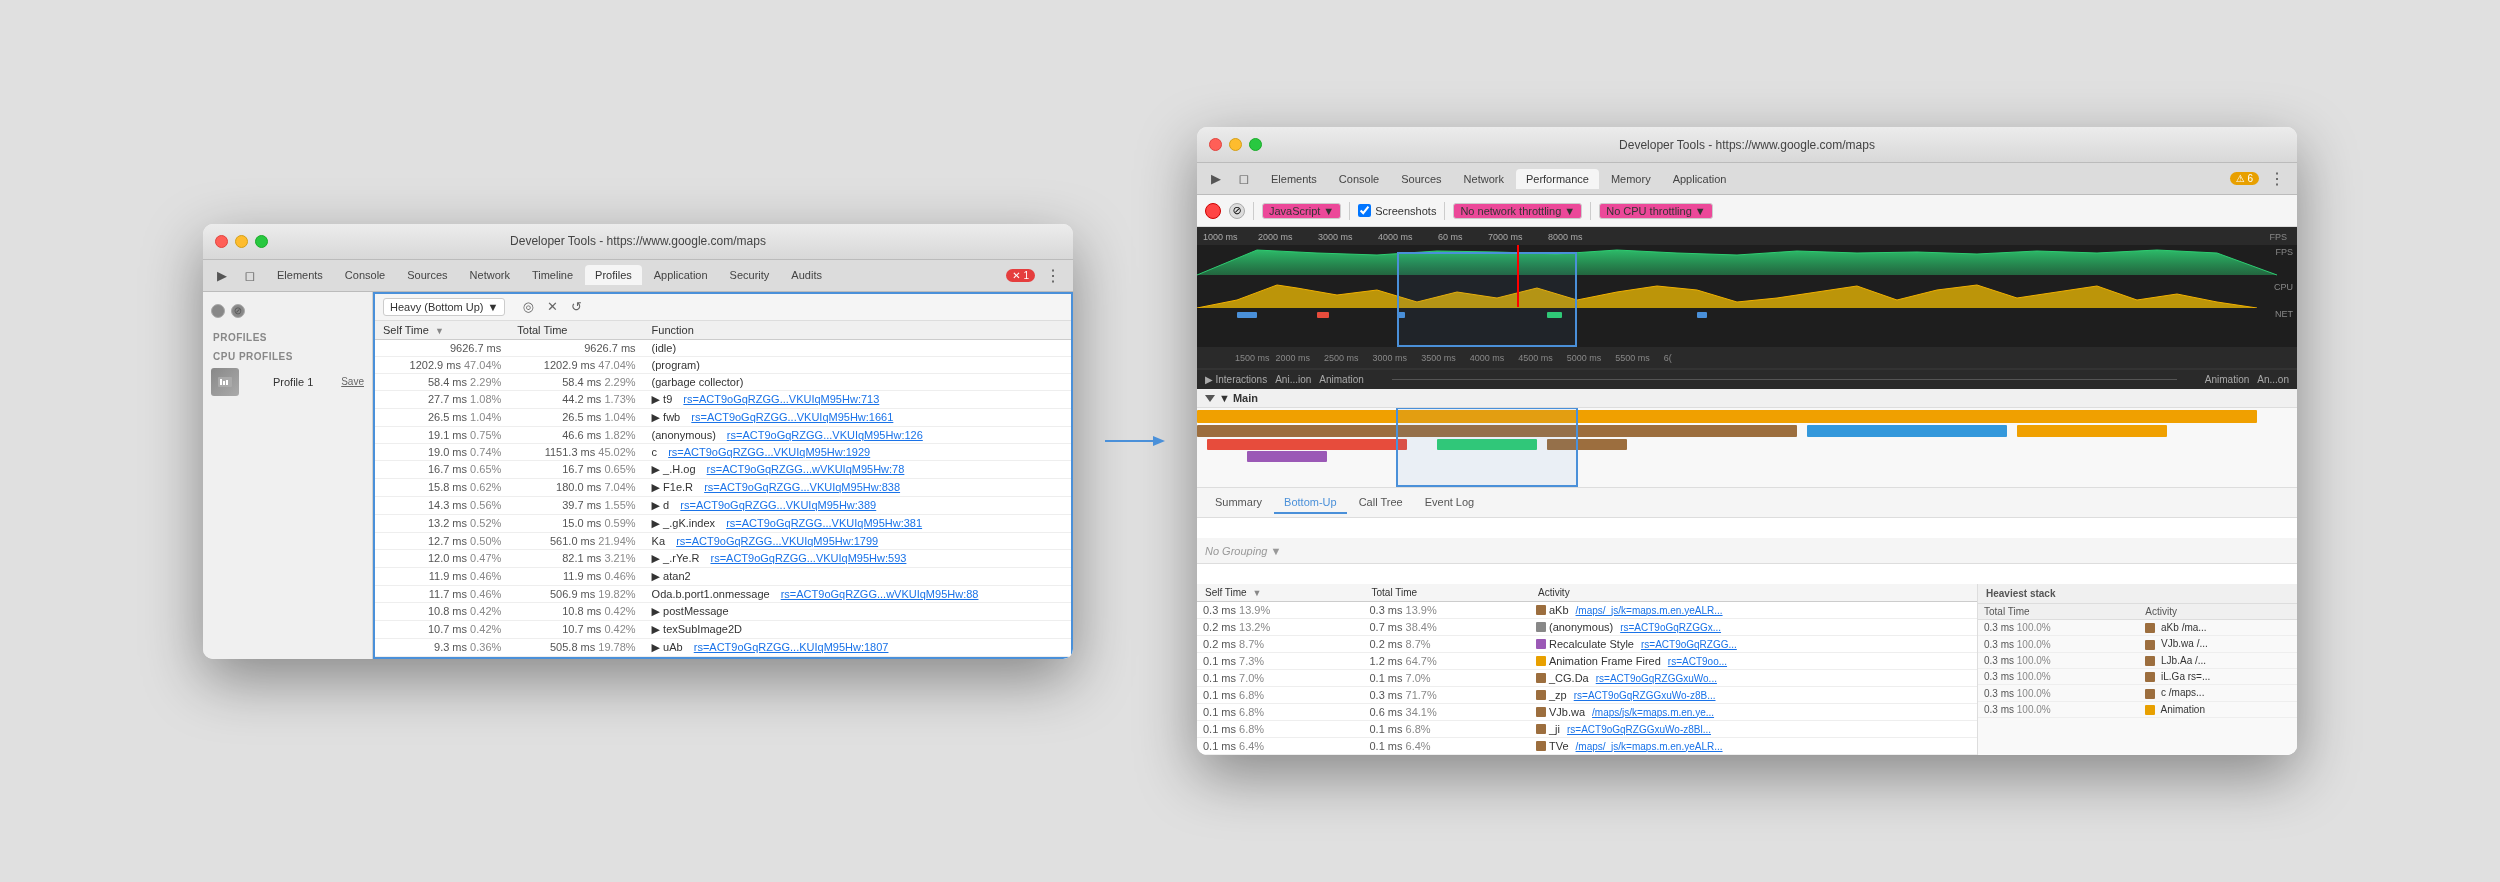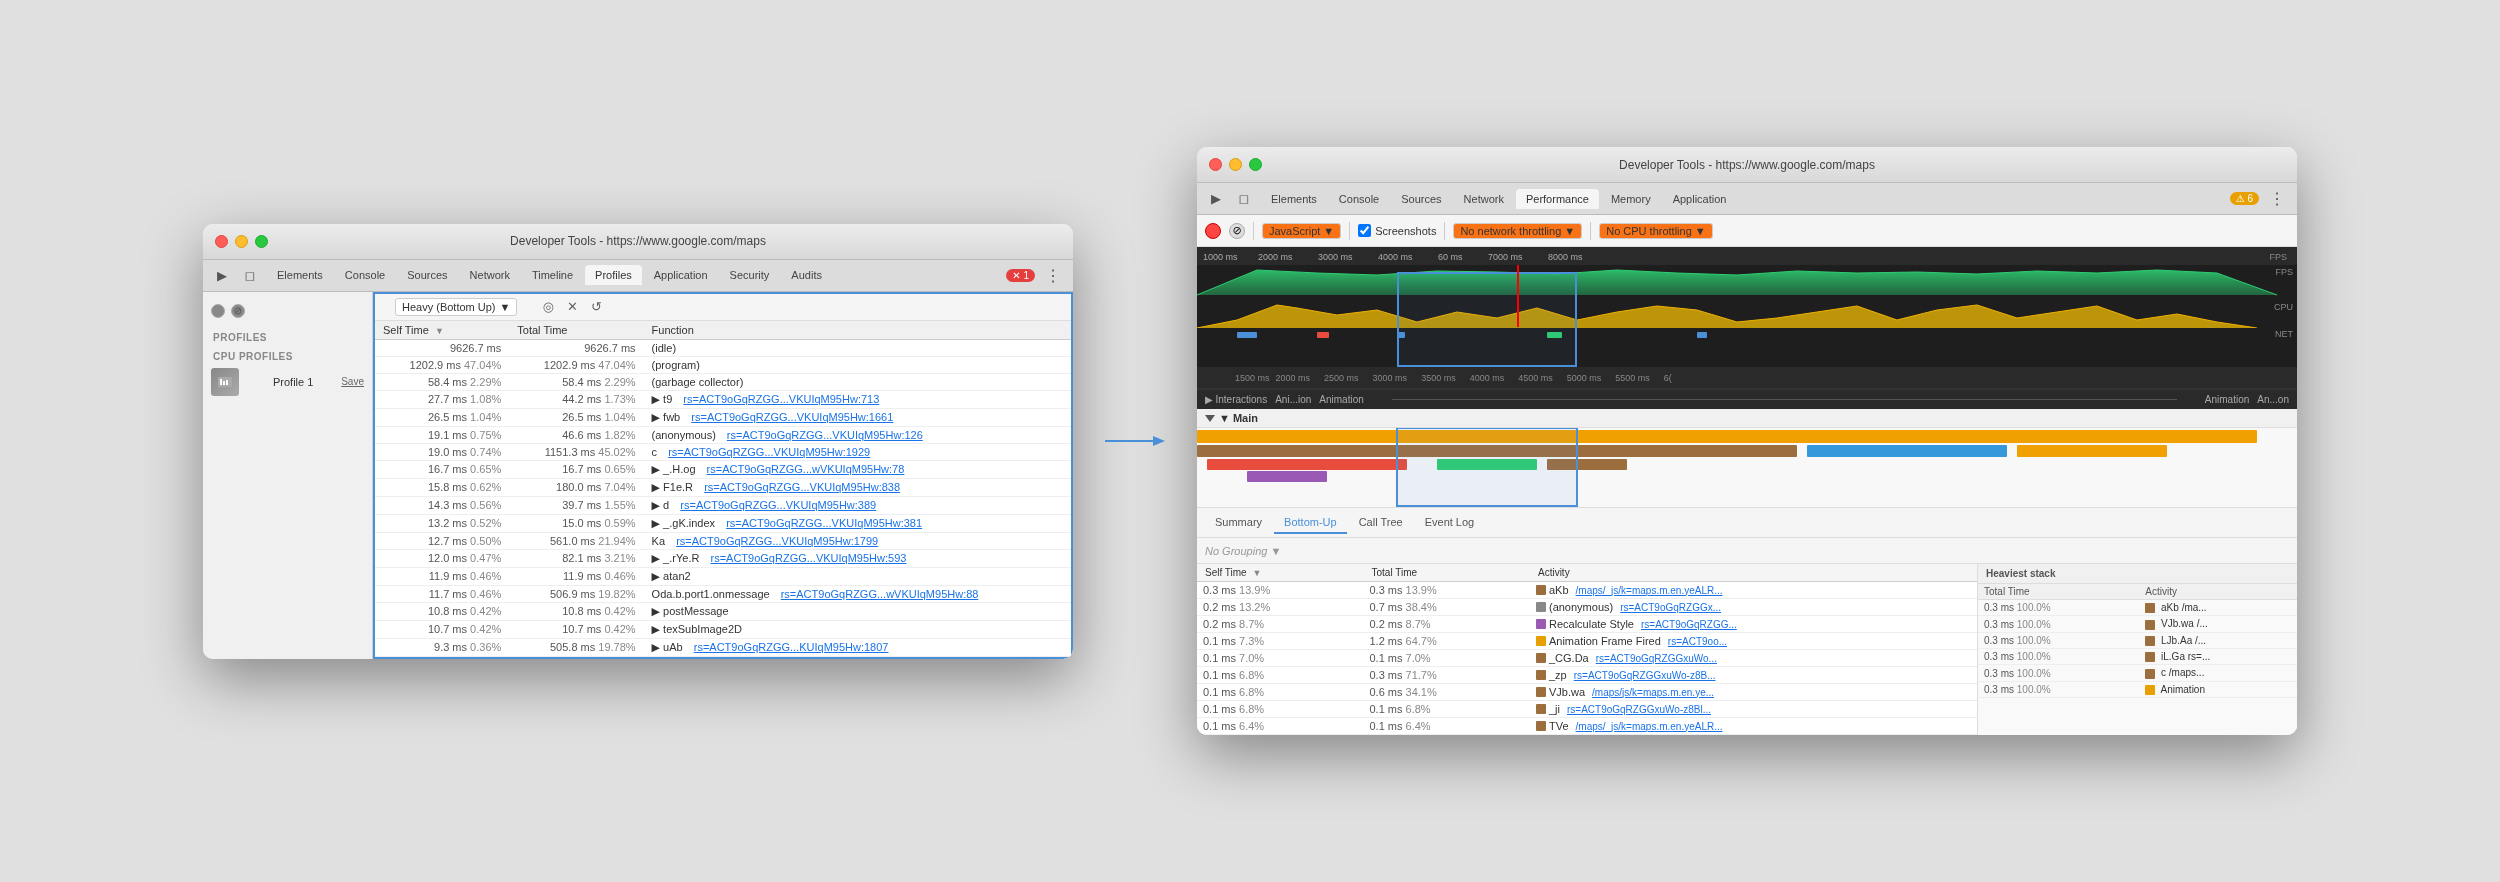--- a/index.html
+++ b/index.html
@@ -209,24 +209,24 @@
       display: flex;
       flex-direction: column;
       background: white;
       border: 2px solid #4a90d9;
       margin: 0;
     }
 
     .profiler-toolbar {
       display: flex;
       align-items: center;
-      padding: 4px 20px;
+      padding: 4px 8px;
       background: #f5f5f5;
       border-bottom: 1px solid #ddd;
-      gap: 14px;
+      gap: 6px;
     }
 
     .profiler-dropdown {
       display: flex;
       align-items: center;
       gap: 4px;
       background: white;
       border: 1px solid #ccc;
       border-radius: 3px;
       padding: 2px 6px;
@@ -341,21 +341,21 @@
       background: #ddd;
       border-color: #aaa;
     }
 
     .perf-dropdown {
       display: flex;
       align-items: center;
       gap: 3px;
       font-size: 11px;
       color: #333;
-      background: #f97316;
+      background: #ec4899;
       border: 1px solid #ccc;
       border-radius: 3px;
       padding: 1px 6px;
       cursor: pointer;
     }
 
     .separator-v {
       width: 1px;
       height: 18px;
       background: #ccc;
@@ -391,20 +391,21 @@
       height: 20px;
       border-top: 1px solid #333;
     }
 
     
     .bottom-panel {
       flex: 1;
       display: flex;
       flex-direction: column;
       background: white;
+      gap: 20px;
     }
 
     .main-row {
       display: flex;
       align-items: center;
       padding: 3px 8px;
       background: #f0f0f0;
       border-bottom: 1px solid #ddd;
       font-size: 11px;
       font-weight: 600;

